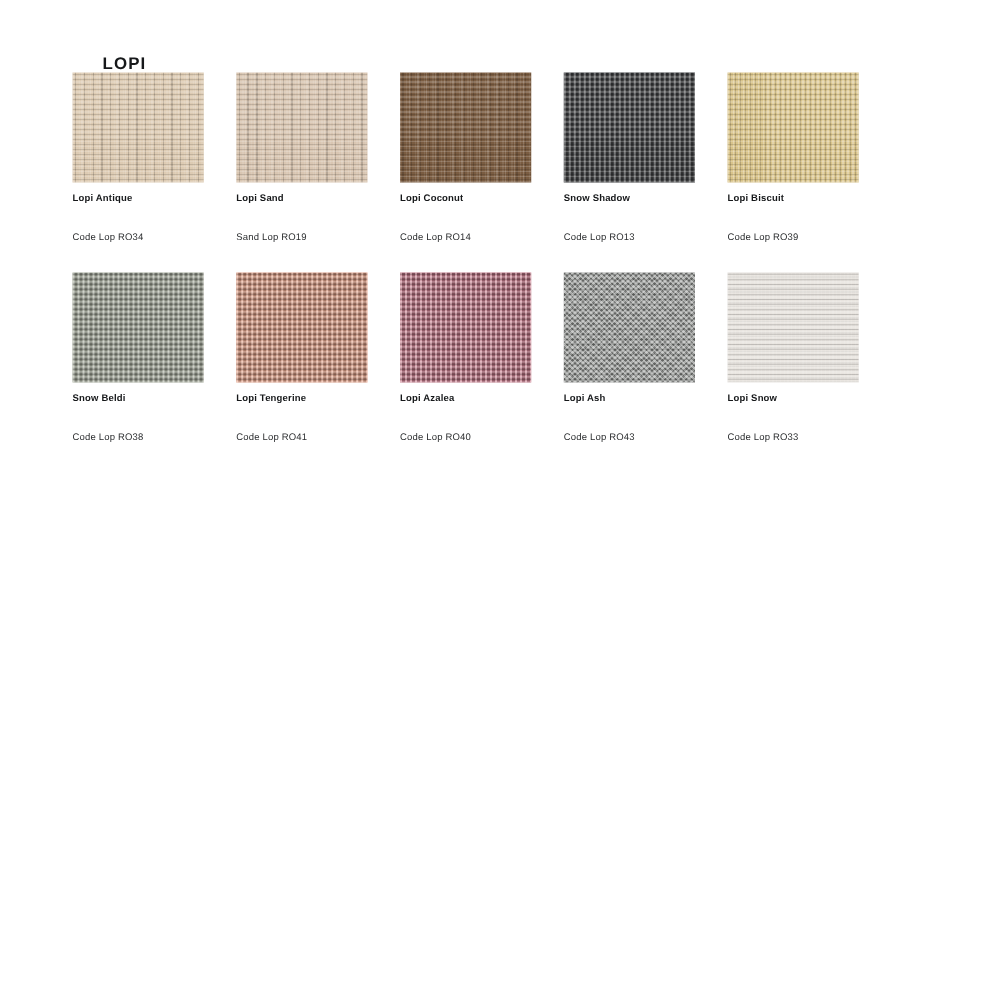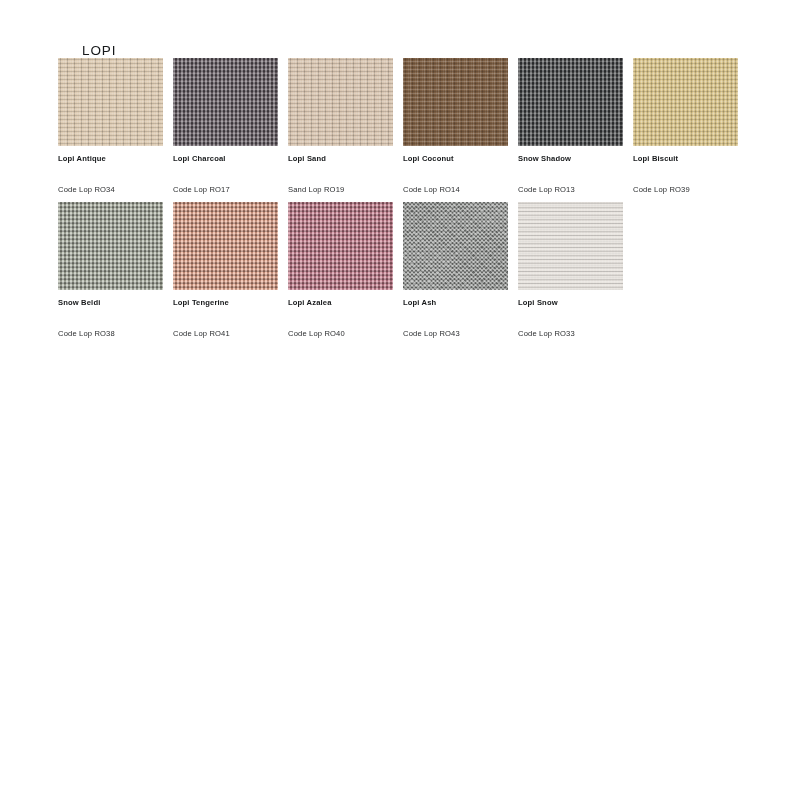--- a/index.html
+++ b/index.html
@@ -22,34 +22,34 @@
     width: 800px;
     height: 800px;
     box-sizing: border-box;
   }
 
   .collection-title {
     position: absolute;
     left: 58px;
     top: 43px;
     font-size: 13.5px;
-    font-weight: normal;
+    font-weight: bold;
     letter-spacing: 0.9px;
     color: #16181a;
     padding-left: 24px;
   }
 
   .swatch-grid {
     position: absolute;
     left: 58px;
     top: 58px;
     width: 700px;
     display: flex;
     flex-wrap: wrap;
-    gap: 0;
+    gap: 16px;
   }
 
   .swatch-cell {
     width: 115px;
     margin-bottom: 7px;
     box-sizing: border-box;
   }
 
   .swatch-tile {
     width: 105px;
@@ -204,28 +204,20 @@
   <div class="swatch-grid">
       <div class="swatch-cell">
         <div class="swatch-tile" style="background-color: rgb(221, 203, 179);">
           <div class="weave weave-slub"></div>
           <div class="weave weave-weft"></div>
         </div>
         <div class="swatch-name">Lopi Antique</div>
         <div class="swatch-code">Code Lop RO34</div>
       </div>
       <div class="swatch-cell">
-        <div class="swatch-tile" style="background-color: rgb(107, 98, 105);">
-          <div class="weave weave-checker"></div>
-          <div class="weave weave-weft"></div>
-        </div>
-        <div class="swatch-name">Lopi Charcoal</div>
-        <div class="swatch-code">Code Lop RO17</div>
-      </div>
-      <div class="swatch-cell">
         <div class="swatch-tile" style="background-color: rgb(217, 198, 178);">
           <div class="weave weave-slub"></div>
           <div class="weave weave-weft"></div>
         </div>
         <div class="swatch-name">Lopi Sand</div>
         <div class="swatch-code">Sand Lop RO19</div>
       </div>
       <div class="swatch-cell">
         <div class="swatch-tile" style="background-color: rgb(122, 92, 65);">
           <div class="weave weave-slub"></div>

